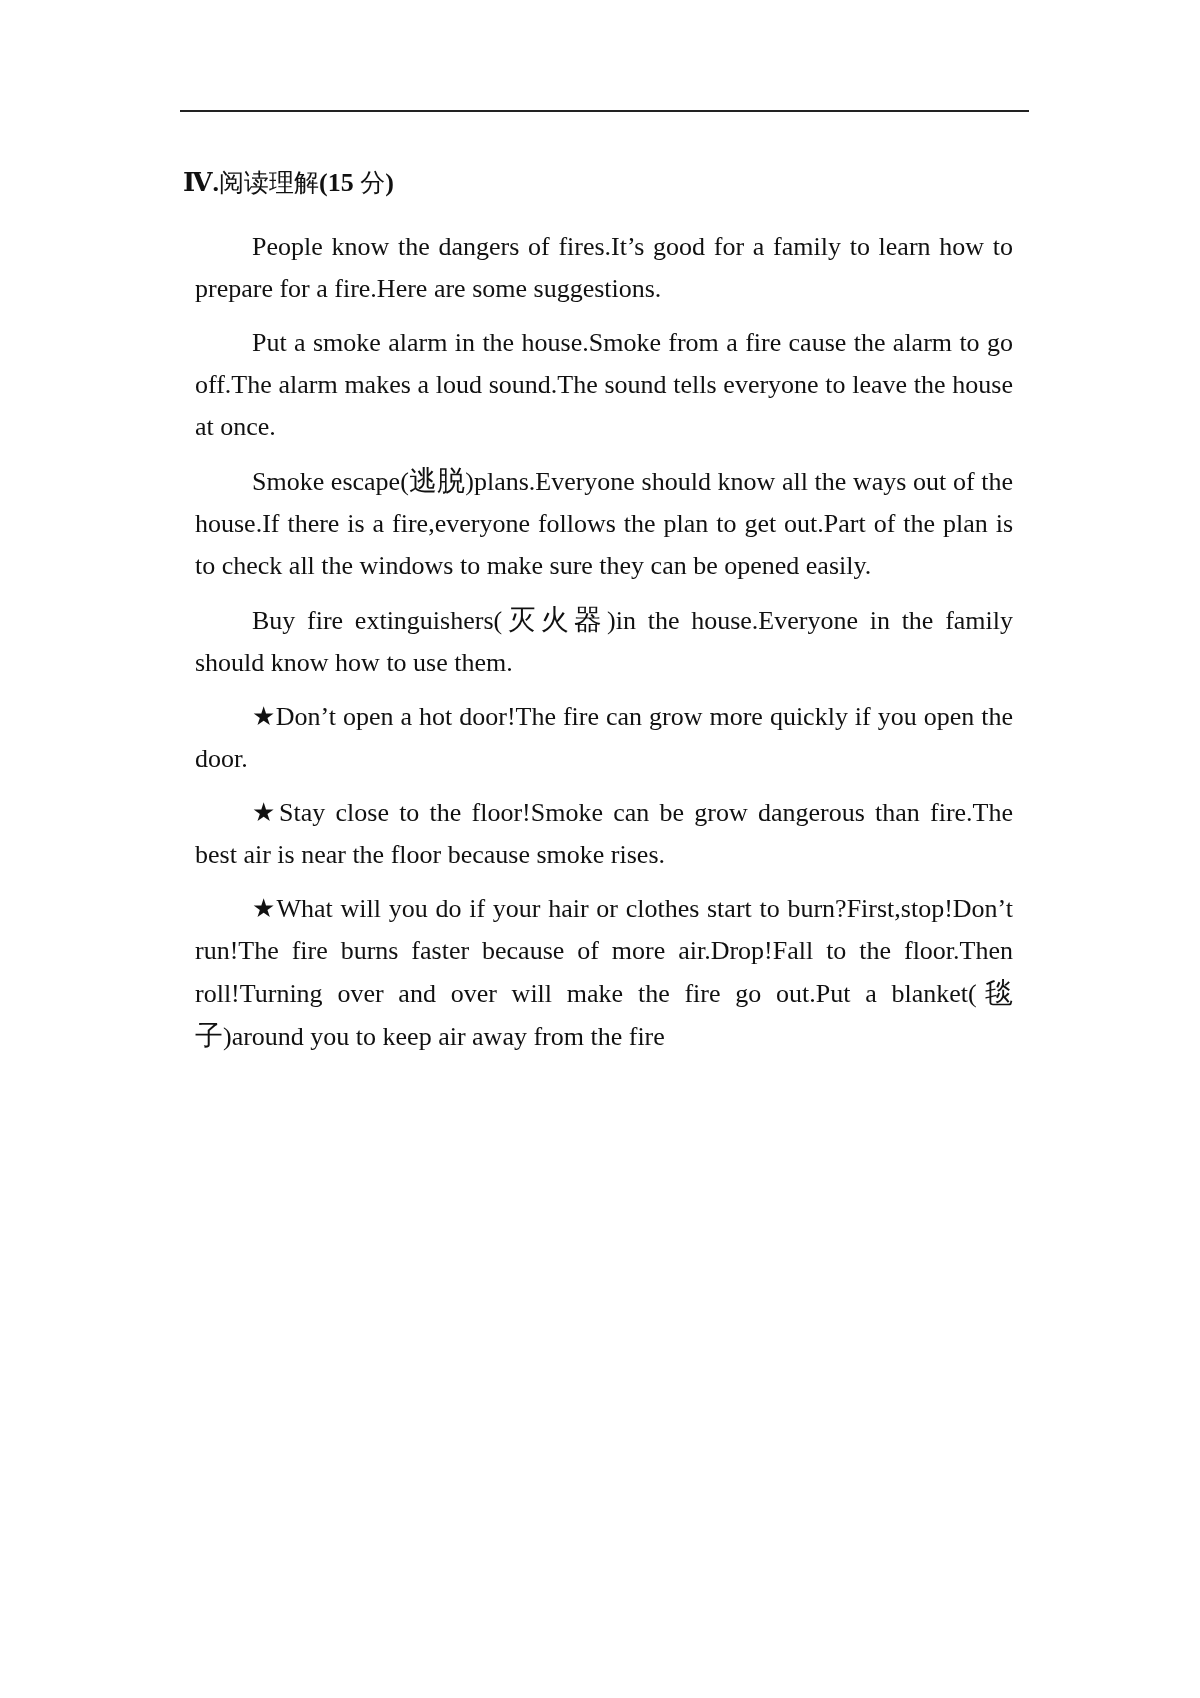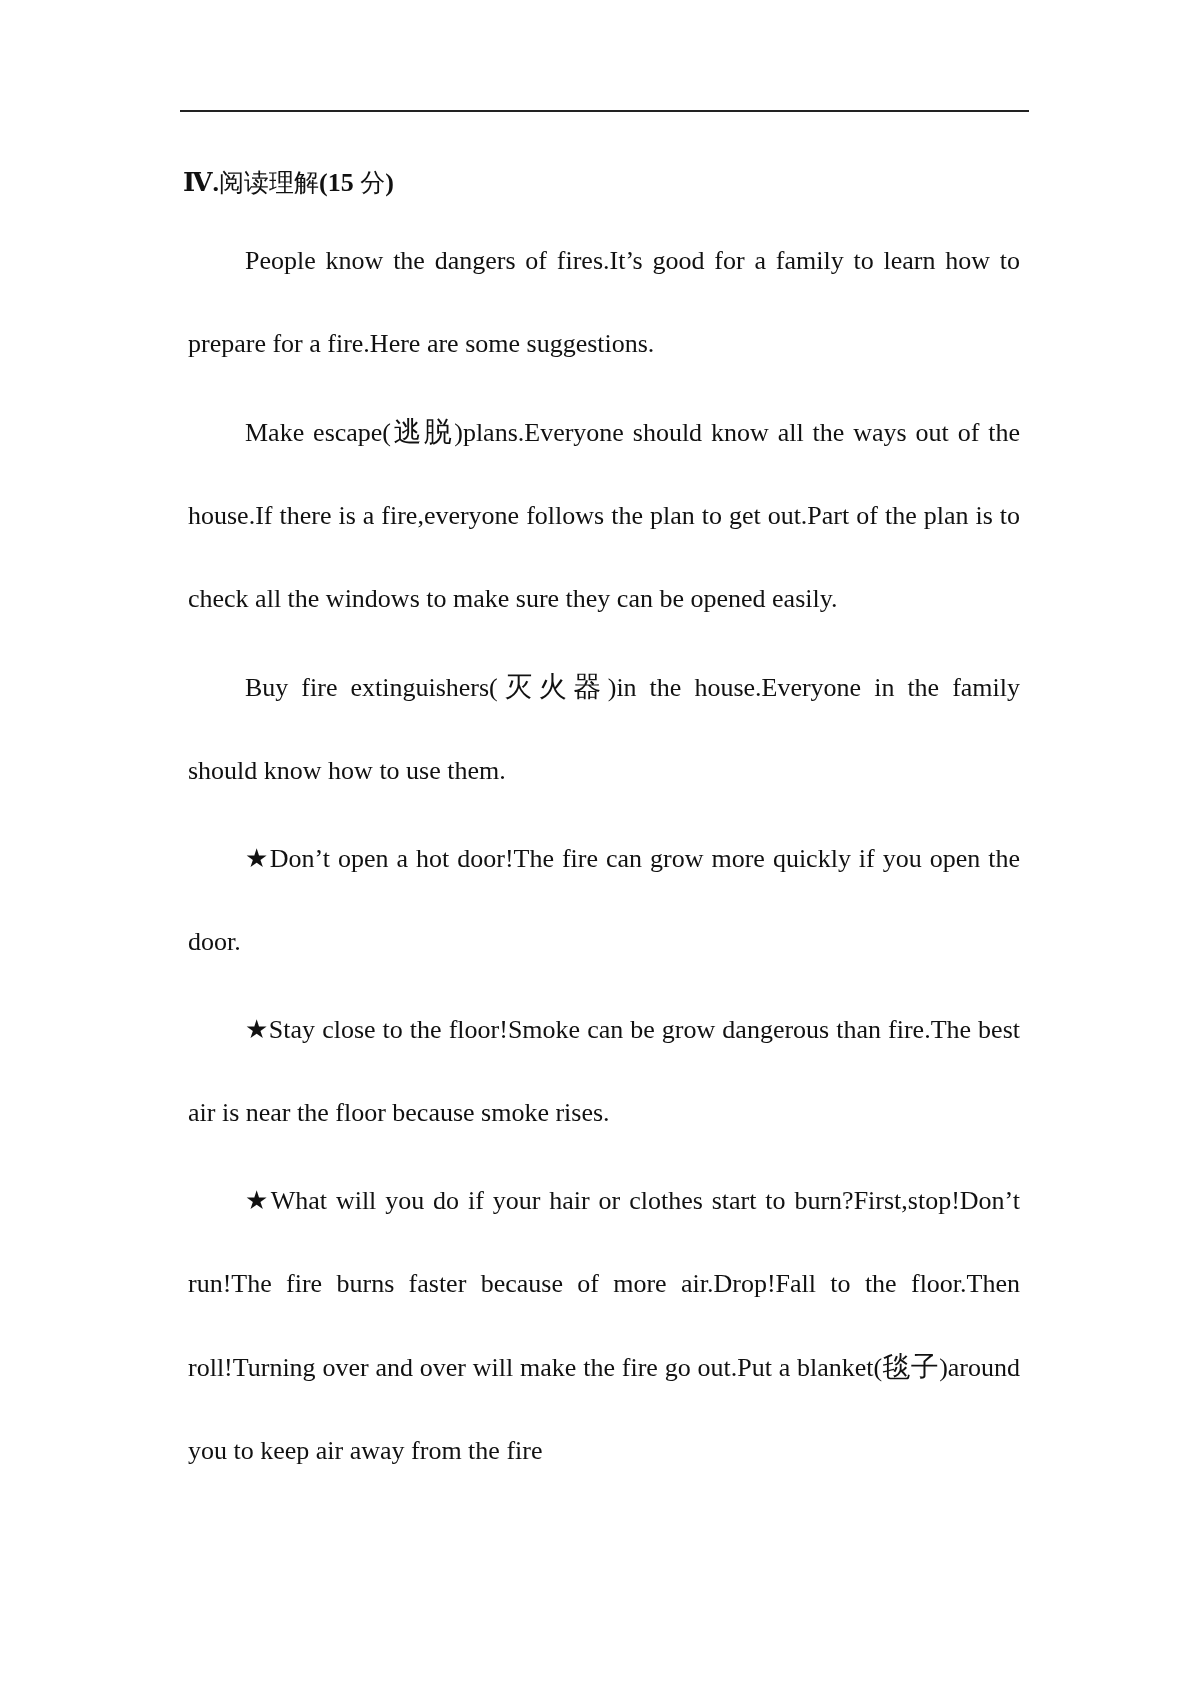--- a/index.html
+++ b/index.html
@@ -4,35 +4,36 @@
 <style>
   html, body { margin: 0; padding: 0; background: #ffffff; }
   body { width: 1200px; height: 1698px; position: relative; overflow: hidden;
          font-family: "Liberation Serif", "DejaVu Serif", serif; color: #111; }
   .rule { position: absolute; left: 180px; top: 110px; width: 849px; height: 0;
           border-top: 2px solid #222; }
   .page { position: absolute; left: 183px; top: 151px; width: 842px; }
   .title { font-size: 26px; line-height: 63.4px; height: 63.4px; font-weight: bold;
            white-space: nowrap; }
   .title .cn { font-weight: normal; font-family: "DejaVu Sans", sans-serif; font-size: 25px; }
-  .para { font-size: 26px; line-height: 83px; text-align: justify; text-indent: 57px;
-          margin: 5px; }
+  .para { font-size: 26px; line-height: 42px; text-align: justify; text-indent: 57px;
+          margin: 12px; }
   .para .cn { font-family: "DejaVu Sans", sans-serif; font-size: 28px; }
   .mark { color: #d4c24a; }
 </style>
 </head>
 <body>
 
 <div class="rule"></div>
 
 <div class="page">
   <div class="title">
     <span>Ⅳ.</span><span class="cn">阅读理解</span><span>(15 </span><span class="cn">分</span><span>)</span>
   </div>
 
   <p class="para">People know the dangers of fires.It’s good for a family to learn how to prepare for a fire.Here are some suggestions.</p>
-  <p class="para"><span>Make escape(</span><span class="cn">逃脱</span><span>)plans.Everyone should know all the ways out of the house.If there is a fire,everyone follows the plan to get out.Part of the plan is to check all the windows to make sure they can be opened easily.</span></p>
+  <p class="para">Put a smoke alarm in the house.Smoke from a fire cause the alarm to go off.The alarm makes a loud sound.The sound tells everyone to leave the house at once.</p>
+  <p class="para"><span>Smoke escape(</span><span class="cn">逃脱</span><span>)plans.Everyone should know all the ways out of the house.If there is a fire,everyone follows the plan to get out.Part of the plan is to check all the windows to make sure they can be opened easily.</span></p>
   <p class="para"><span>Buy fire extinguishers(</span><span class="cn">灭火器</span><span>)in the house.Everyone in the family should know how to use them.</span></p>
 
   <p class="para"><span>★</span><span>Don’t open a hot door!The fire can grow more quickly if you open the door.</span></p>
   <p class="para"><span>★</span><span>Stay close to the floor!Smoke can be grow dangerous than fire.The best air is near the floor because smoke rises.</span></p>
   <p class="para"><span>★</span><span>What will you do if your hair or clothes start to burn?First,stop!Don’t run!The fire burns faster because of more air.Drop!Fall to the floor.Then roll!Turning over and over will make the fire go out.Put a blanket(</span><span class="cn">毯子</span><span>)around you to keep air away from the fire</span></p>
 </div>
 
 </body></html>

